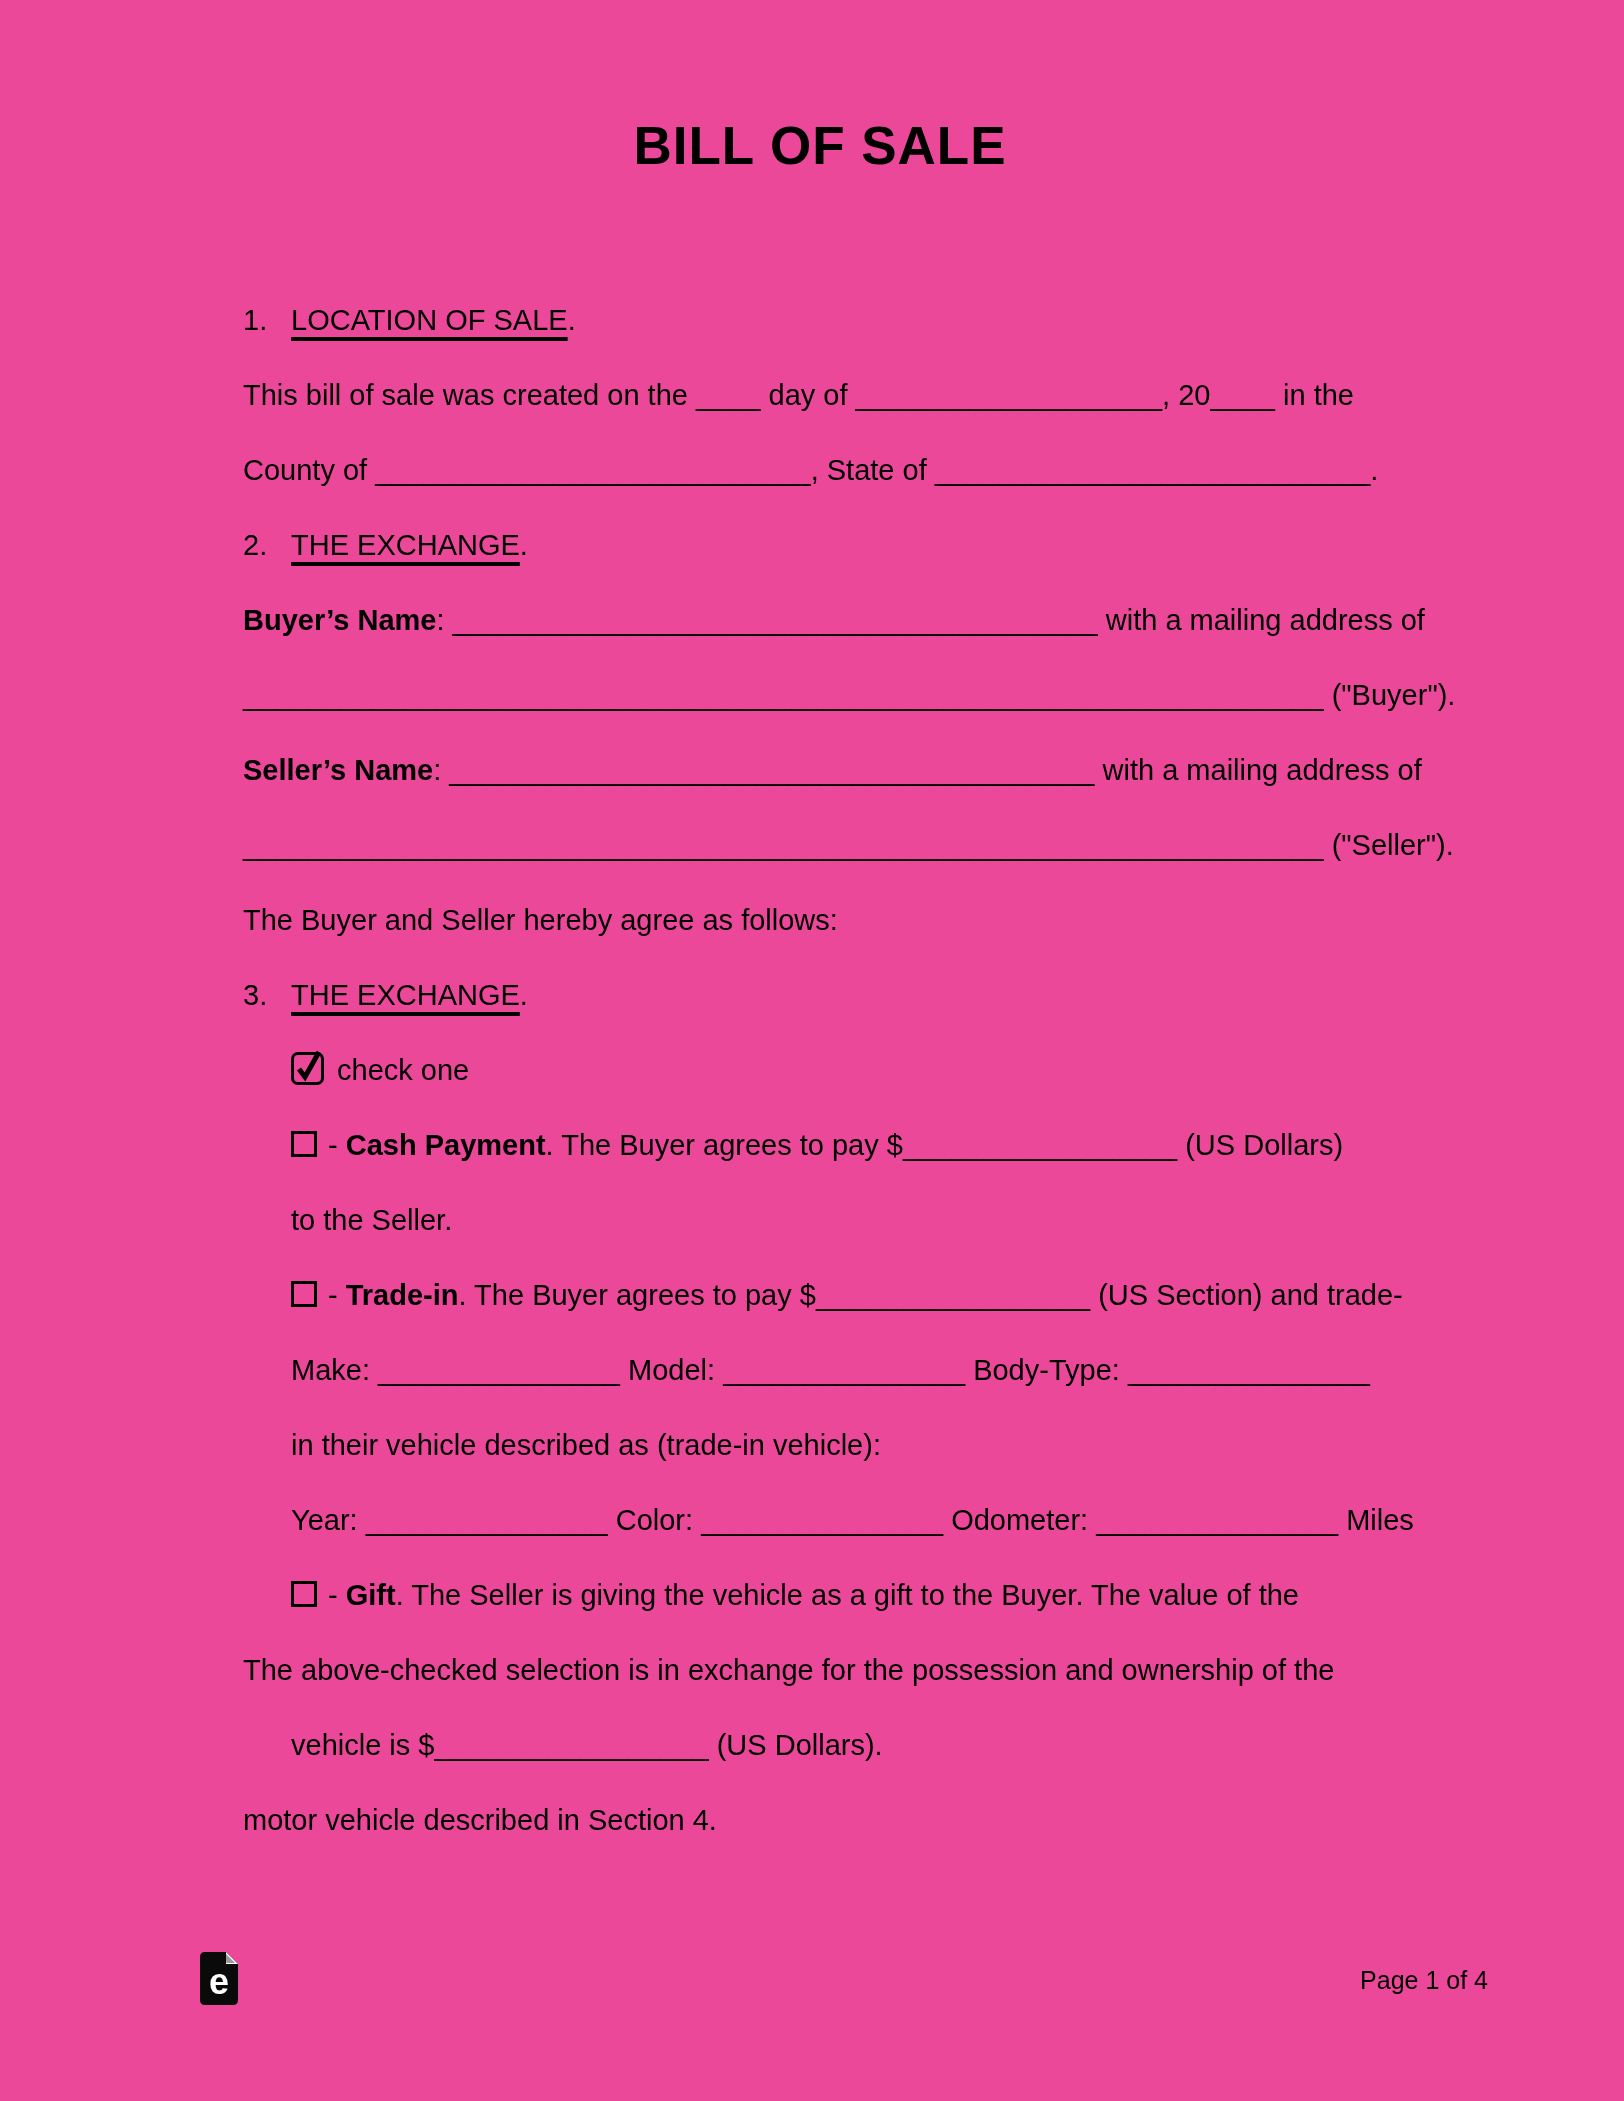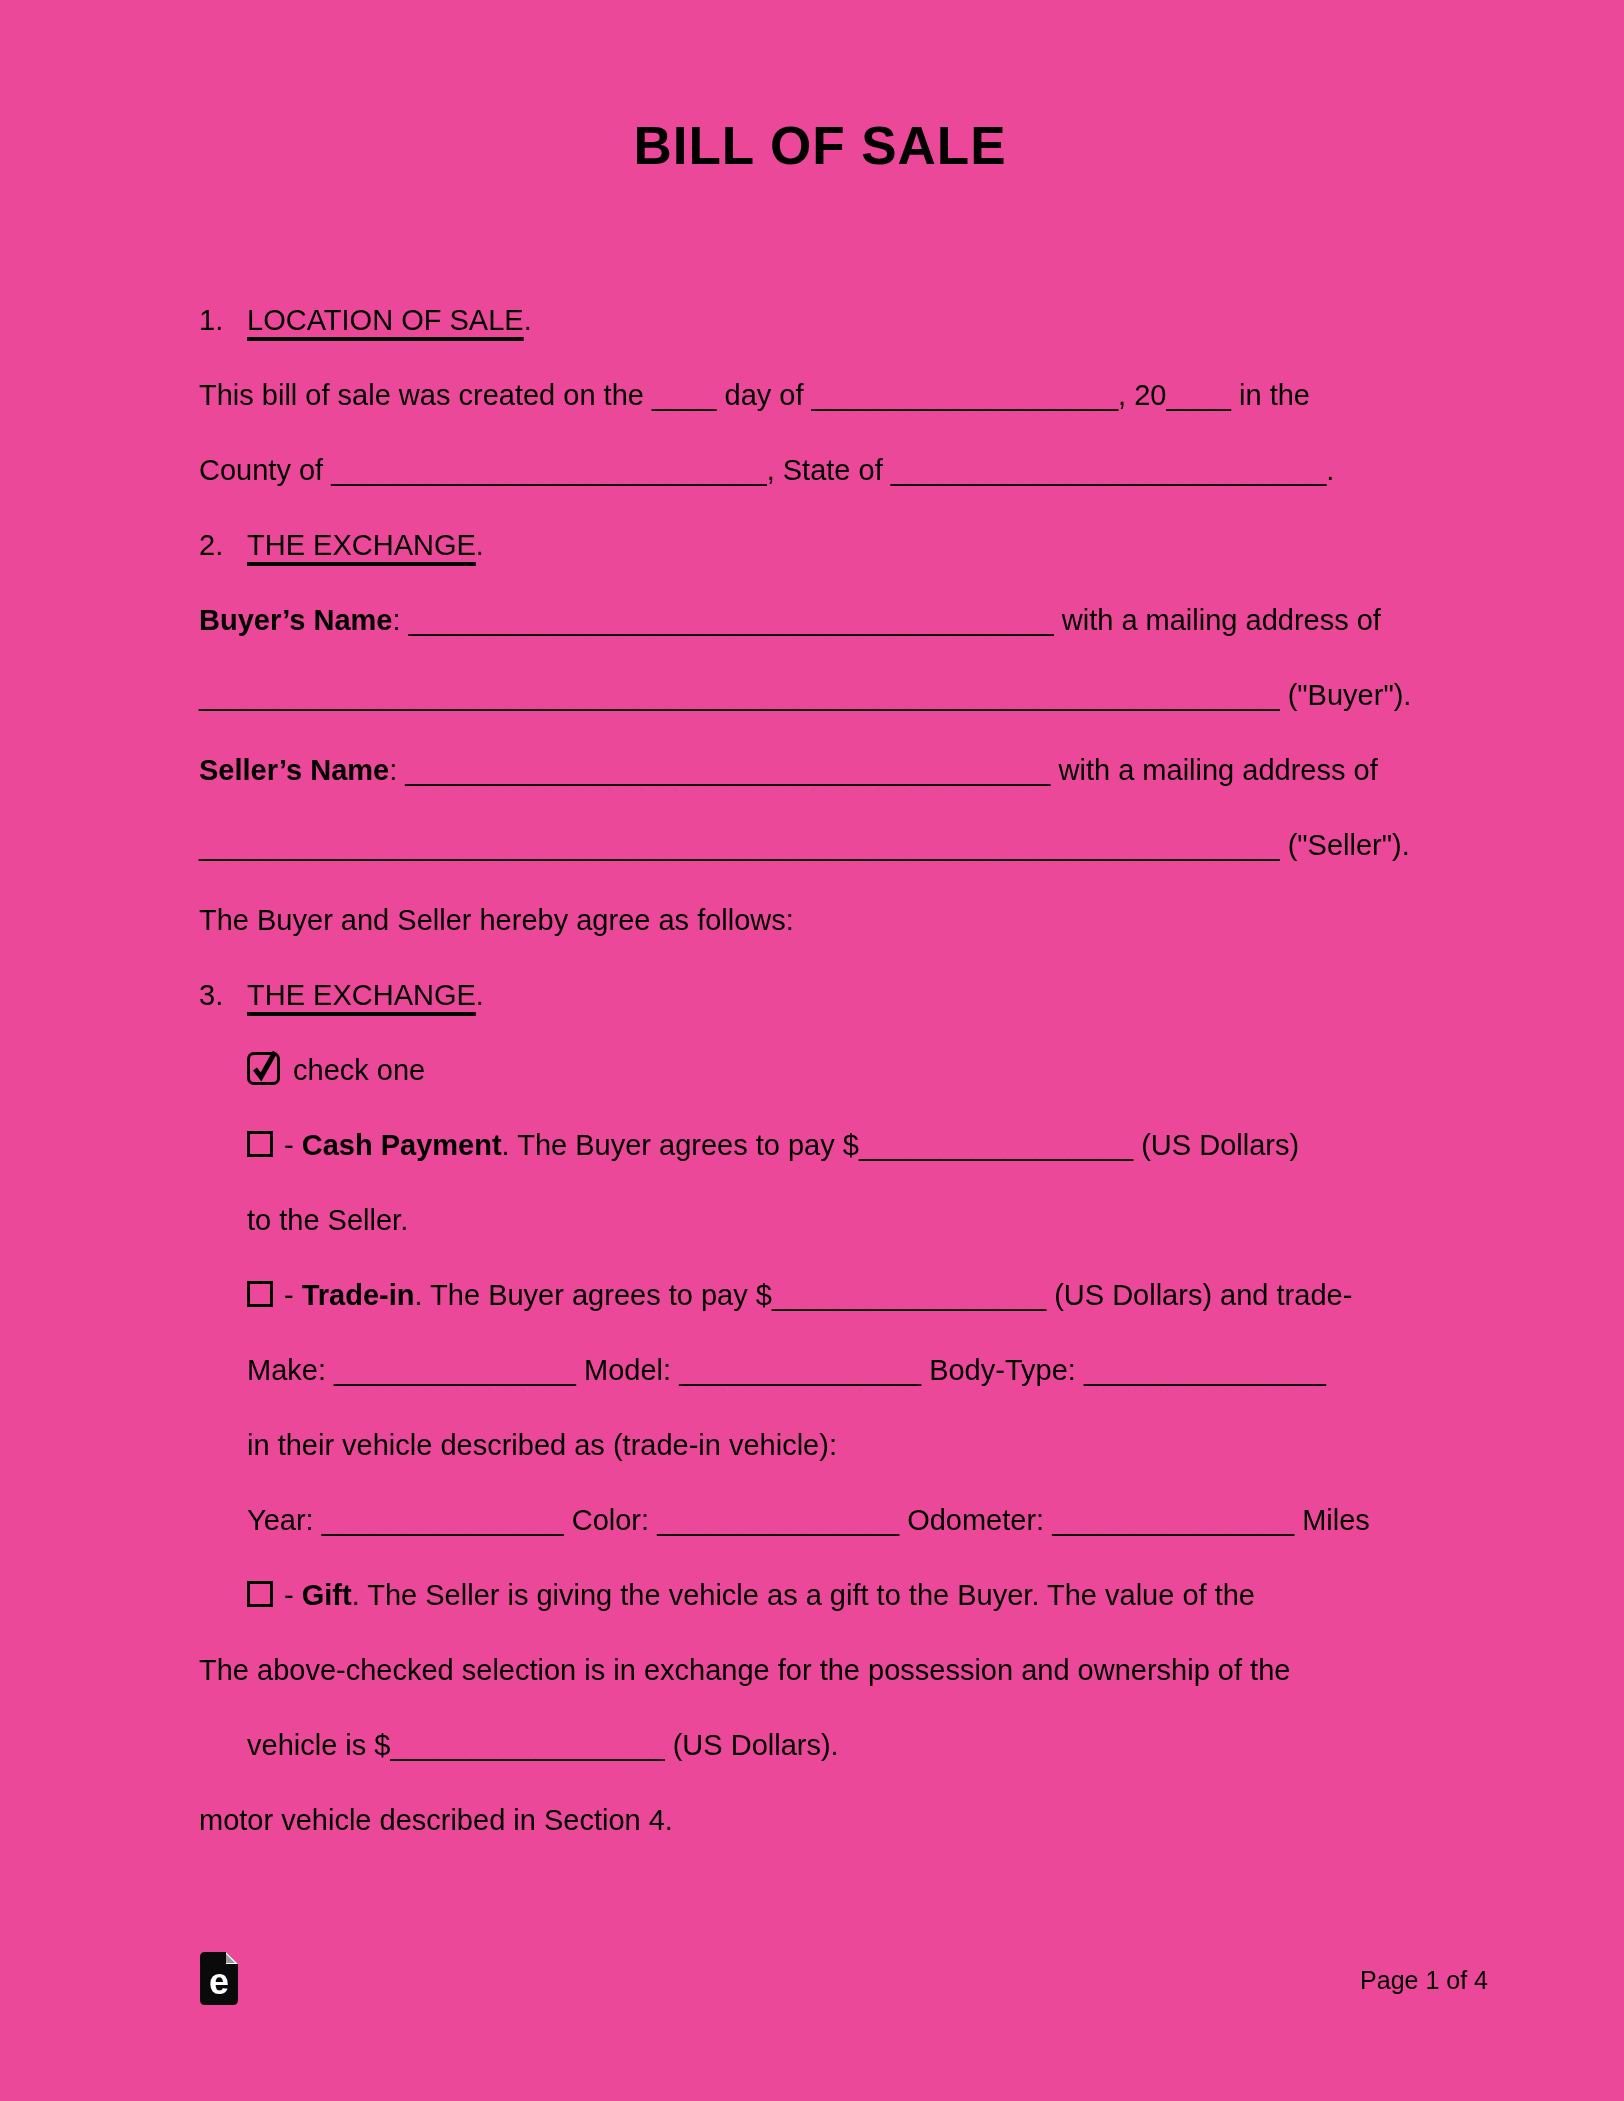--- a/index.html
+++ b/index.html
@@ -16,21 +16,21 @@
   }
   .title {
     margin: 118px 0 0 0;
     text-align: center;
     font-size: 53px;
     line-height: 56px;
     font-weight: bold;
     letter-spacing: 1px;
   }
   .content { margin-top: 109px; padding-left: 191px; padding-right: 140px; }
-  .line { height: 75px; line-height: 75px; white-space: pre; }
+  .line { height: 75px; line-height: 75px; white-space: pre; margin-left: 44px; }
   .ind { padding-left: 48px; }
   .num { display: inline-block; width: 48px; line-height: normal; }
   .hd {
     text-decoration: underline;
     text-decoration-thickness: 4px;
     text-underline-offset: 7px;
   }
   .b { font-weight: bold; }
   .cb {
     display: inline-block;
@@ -82,21 +82,21 @@
     <div class="line"><span class="num">3.</span><span class="hd">THE EXCHANGE</span><span>.</span></div>
 
     <div class="line ind"><span class="cbchecked"><svg width="27" height="27" viewBox="0 0 27 27">
             <polyline points="5,14 11,22 25,-3" fill="none" stroke="#000" stroke-width="5" stroke-linecap="butt" stroke-linejoin="miter"></polyline>
           </svg></span><span>check one</span></div>
 
     <div class="line ind"><span class="cb"></span><span>- </span><span class="b">Cash Payment</span><span>. The Buyer agrees to pay $</span><span>_________________</span><span> (US Dollars)</span></div>
 
     <div class="line ind">to the Seller.</div>
 
-    <div class="line ind"><span class="cb"></span><span>- </span><span class="b">Trade-in</span><span>. The Buyer agrees to pay $</span><span>_________________</span><span> (US Dollars) and trade-</span></div>
+    <div class="line ind"><span class="cb"></span><span>- </span><span class="b">Trade-in</span><span>. The Buyer agrees to pay $</span><span>_________________</span><span> (US Section) and trade-</span></div>
 
     <div class="line ind"><span>Make: </span><span>_______________</span><span> Model: </span><span>_______________</span><span> Body-Type: </span><span>_______________</span></div>
 
     <div class="line ind">in their vehicle described as (trade-in vehicle):</div>
 
     <div class="line ind"><span>Year: </span><span>_______________</span><span> Color: </span><span>_______________</span><span> Odometer: </span><span>_______________</span><span> Miles</span></div>
 
     <div class="line ind"><span class="cb"></span><span>- </span><span class="b">Gift</span><span>. The Seller is giving the vehicle as a gift to the Buyer. The value of the</span></div>
 
     <div class="line">The above-checked selection is in exchange for the possession and ownership of the</div>

